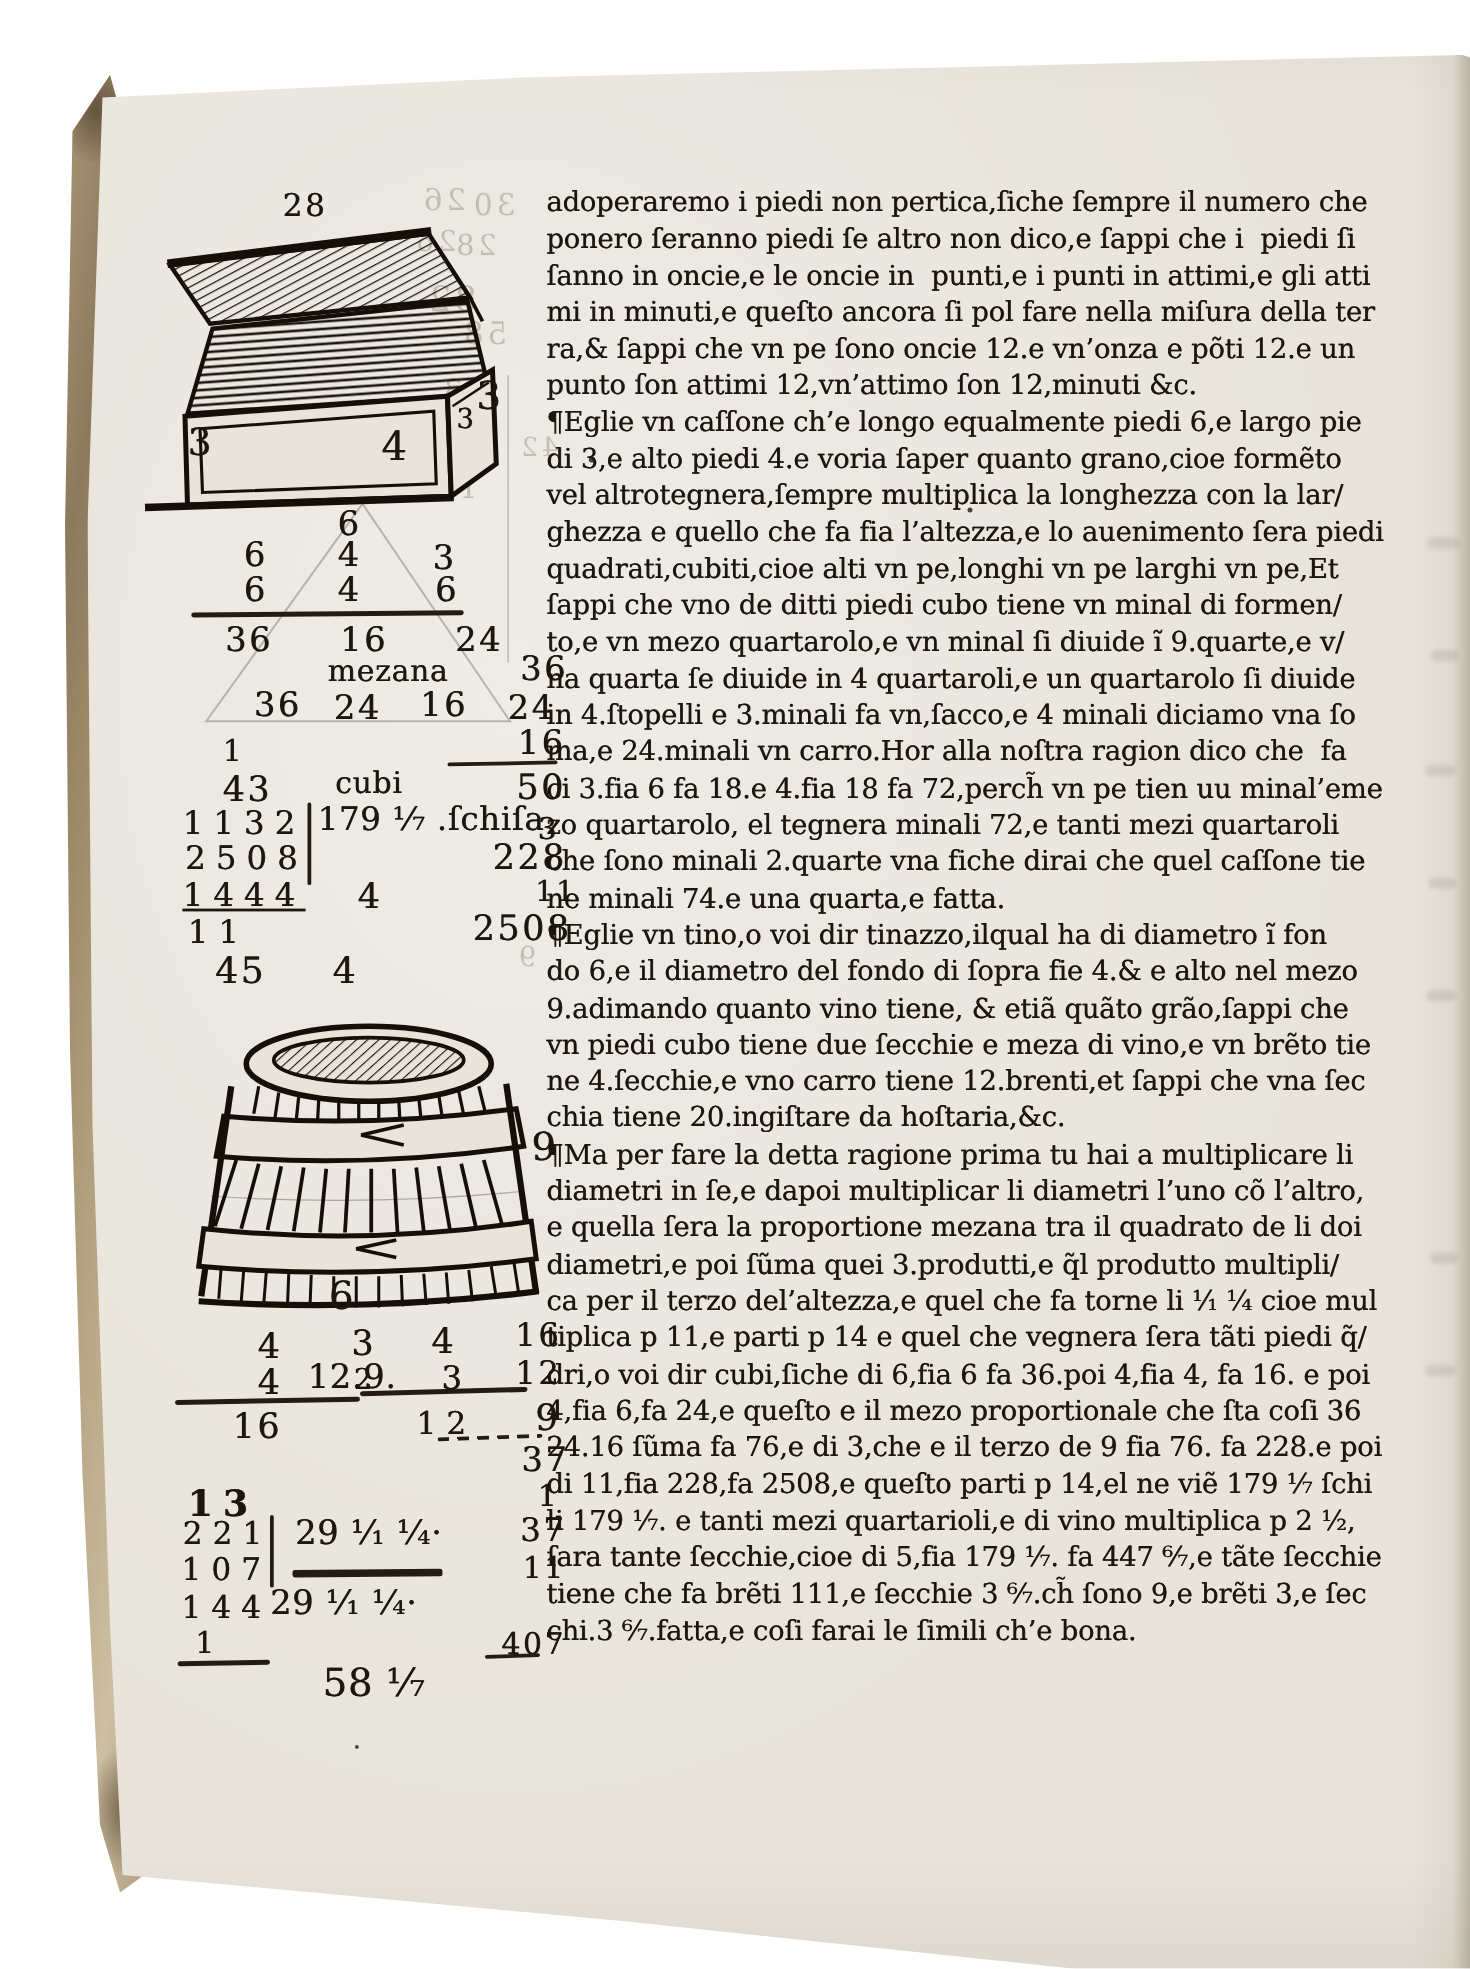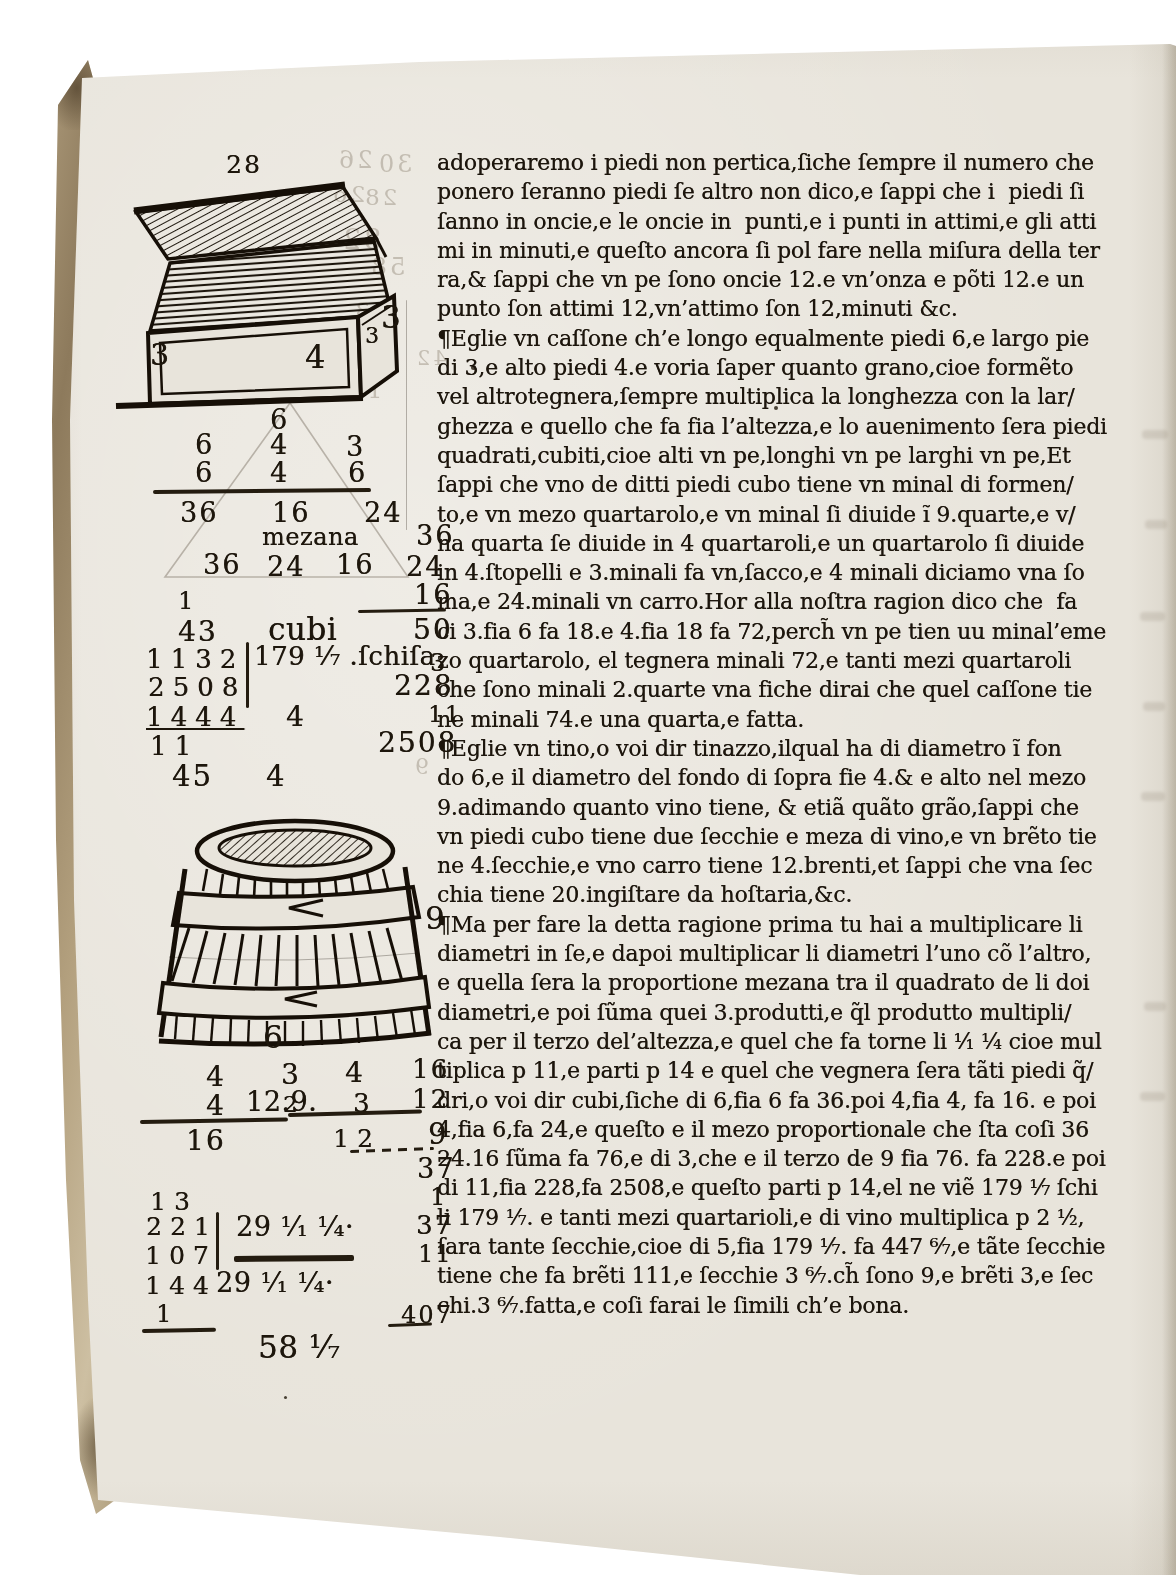--- a/index.html
+++ b/index.html
@@ -185,21 +185,21 @@
         <span class="wi" style="left: 364px; top: 499px; font-size: 27px;">24</span>
         <span class="wi lbl" style="left: 262px; top: 525px; font-size: 24px;">mezana</span>
         <span class="wi" style="left: 416px; top: 522px; font-size: 27px;">36</span>
         <span class="wi" style="left: 203px; top: 551px; font-size: 27px;">36</span>
         <span class="wi" style="left: 267px; top: 553px; font-size: 27px;">24</span>
         <span class="wi" style="left: 336px; top: 551px; font-size: 27px;">16</span>
         <span class="wi" style="left: 406px; top: 553px; font-size: 27px;">24</span>
         <span class="wi" style="left: 414px; top: 581px; font-size: 27px;">16</span>
         <span class="wi" style="left: 178px; top: 589px; font-size: 24px;">1</span>
         <span class="wi" style="left: 178px; top: 618px; font-size: 28px;">43</span>
-        <span class="wi lbl" style="left: 268px; top: 614px; font-size: 31px;">cubi</span>
+        <span class="wi lbl" style="left: 268px; top: 614px; font-size: 24px;">cubi</span>
         <span class="wi" style="left: 413px; top: 616px; font-size: 28px;">50</span>
         <span class="wi sp" style="left: 146px; top: 646px; font-size: 26px;">1132</span>
         <span class="wi lbl" style="left: 254px; top: 643px; font-size: 26px;">179 ¹⁄₇ .ſchiſa</span>
         <span class="wi" style="left: 430px; top: 651px; font-size: 24px;">3</span>
         <span class="wi sp" style="left: 148px; top: 674px; font-size: 26px;">2508</span>
         <span class="wi" style="left: 394px; top: 672px; font-size: 28px;">228</span>
         <span class="wi sp" style="left: 146px; top: 704px; font-size: 26px; text-decoration: underline;">1444</span>
         <span class="wi" style="left: 286px; top: 703px; font-size: 28px;">4</span>
         <span class="wi" style="left: 428px; top: 703px; font-size: 23px;">11</span>
         <span class="wi sp" style="left: 150px; top: 733px; font-size: 26px;">11</span>
@@ -214,21 +214,21 @@
         <span class="wi" style="left: 412px; top: 1056px; font-size: 26px;">16</span>
         <span class="wi" style="left: 206px; top: 1092px; font-size: 28px;">4</span>
         <span class="wi" style="left: 283px; top: 1093px; font-size: 23px;">2</span>
         <span class="wi" style="left: 353px; top: 1090px; font-size: 26px;">3</span>
         <span class="wi" style="left: 412px; top: 1086px; font-size: 26px;">12</span>
         <span class="wi" style="left: 186px; top: 1127px; font-size: 28px;">16</span>
         <span class="wi lbl" style="left: 246px; top: 1088px; font-size: 27px;">12.9.</span>
         <span class="wi sp" style="left: 333px; top: 1126px; font-size: 25px;">12</span>
         <span class="wi" style="left: 428px; top: 1120px; font-size: 29px;">9</span>
         <span class="wi" style="left: 417px; top: 1155px; font-size: 27px;">37</span>
-        <span class="wi sp" style="left: 150px; top: 1189px; font-size: 25px;">13</span>
+        <span class="wi sp" style="left: 150px; top: 1189px; font-size: 29px; font-weight: bold;">13</span>
         <span class="wi" style="left: 430px; top: 1185px; font-size: 24px;">1</span>
         <span class="wi sp" style="left: 146px; top: 1214px; font-size: 25px;">221</span>
         <span class="wi lbl" style="left: 236px; top: 1213px; font-size: 27px;">29 ¹⁄₁ ¹⁄₄·</span>
         <span class="wi" style="left: 416px; top: 1212px; font-size: 26px;">37</span>
         <span class="wi sp" style="left: 145px; top: 1243px; font-size: 25px;">107</span>
         <span class="wi" style="left: 418px; top: 1242px; font-size: 24px;">11</span>
         <span class="wi sp" style="left: 145px; top: 1273px; font-size: 25px;">144</span>
         <span class="wi lbl" style="left: 216px; top: 1269px; font-size: 27px;">29 ¹⁄₁ ¹⁄₄·</span>
         <span class="wi" style="left: 401px; top: 1303px; font-size: 24px;">407</span>
         <span class="wi" style="left: 156px; top: 1302px; font-size: 24px;">1</span>

